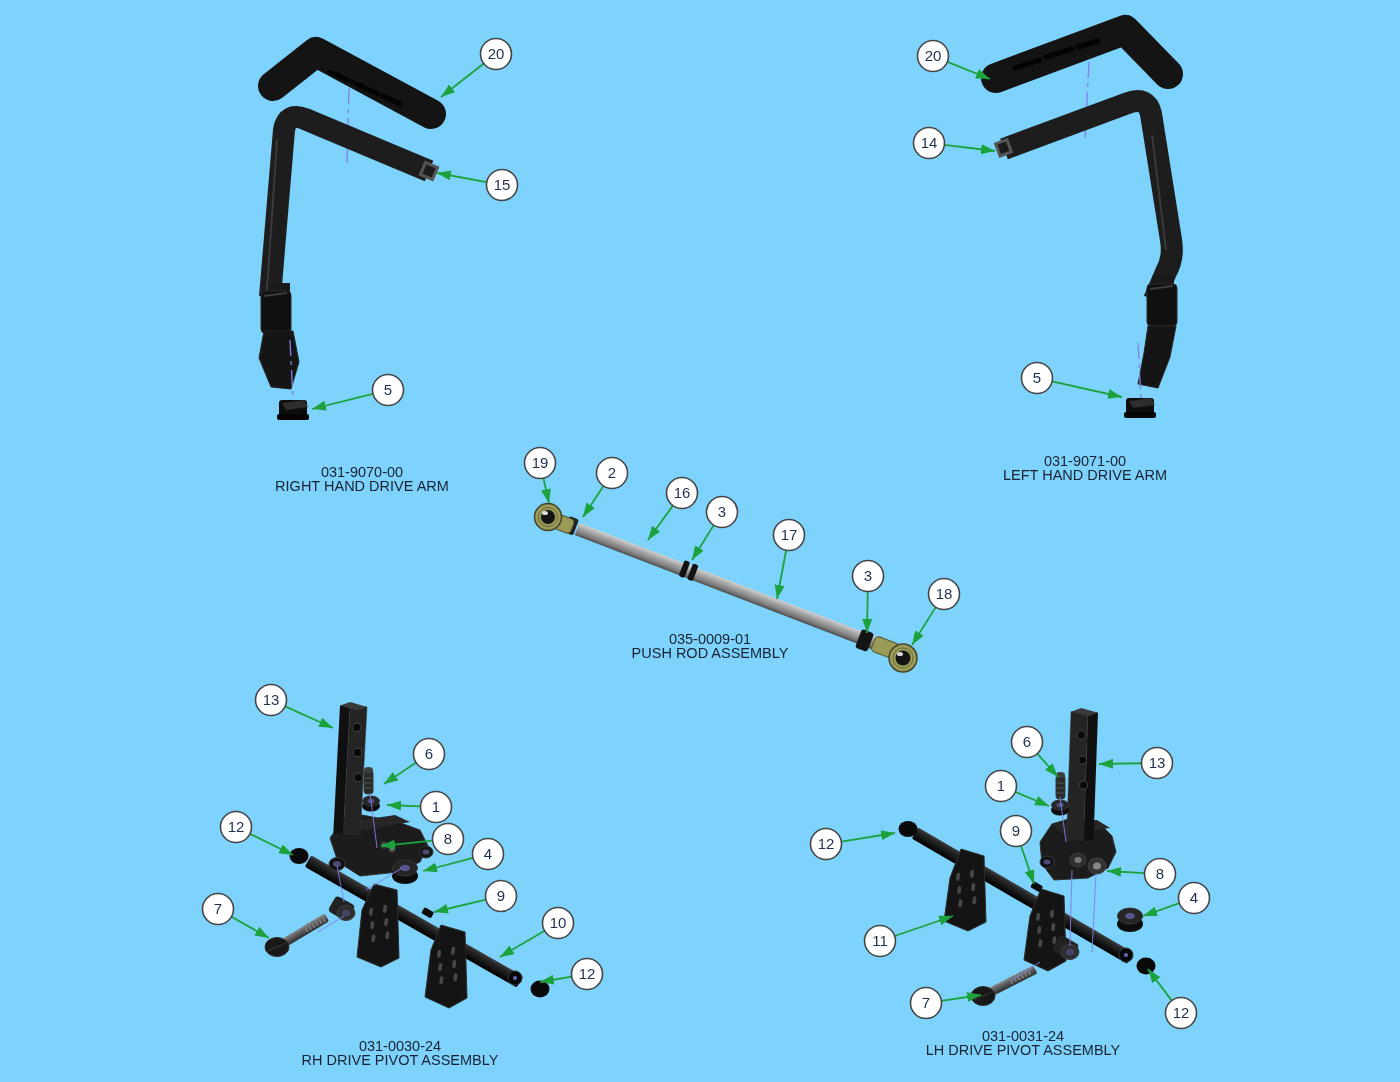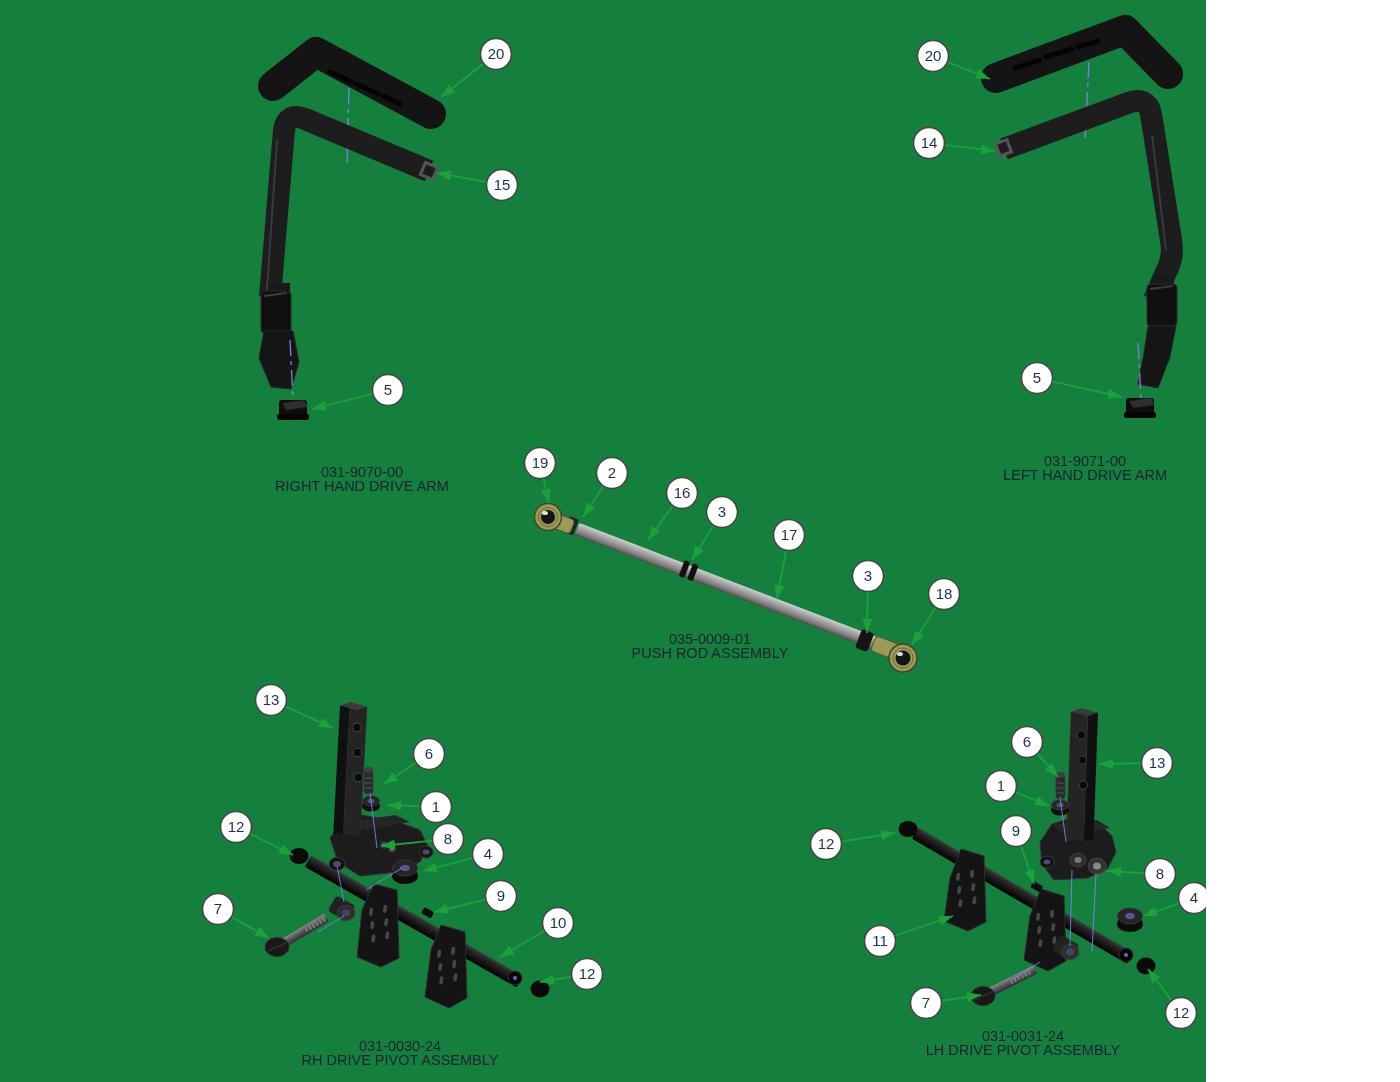--- a/index.html
+++ b/index.html
@@ -1,16 +1,16 @@
 <!DOCTYPE html>
 <html style="--arrow: #1ca23c; --co-fill: #ffffff; --co-stroke: #454545; --co-text: #1e2f4f; --lbl: #1a2233; --cline: #8080e8;"><head>
 <meta charset="utf-8">
 <style>
   html,body{margin:0;padding:0;background:#fff;}
-  .canvas{position:relative;width:1206px;height:1082px;background:#15803d;overflow:hidden;}
+  .canvas{position:relative;width:1400px;height:1082px;background:#7dd3fc;overflow:hidden;}
   svg{display:block;font-family:"Liberation Sans",sans-serif;}
   .co{fill:var(--co-fill,#fff);stroke:var(--co-stroke,#454545);stroke-width:1.6;}
   .con{font-size:15px;fill:var(--co-text,#1e2f4f);text-anchor:middle;font-family:"Liberation Sans",sans-serif;}
   .arrow{stroke:var(--arrow,#1ca23c);stroke-width:1.8;fill:none;}
   #ah polygon{fill:var(--arrow,#1ca23c);}
   .lbl{font-size:14.5px;fill:var(--lbl,#1a2233);text-anchor:middle;font-family:"Liberation Sans",sans-serif;}
   .cl{stroke:var(--cline,#8080e8);stroke-width:1.3;fill:none;stroke-dasharray:16 5 4 5;}
   .al{stroke:var(--cline,#8080e8);stroke-width:1;fill:none;opacity:.9;}
   .grip{stroke:#141414;stroke-width:30;stroke-linecap:round;stroke-linejoin:round;fill:none;}
   .armtube{stroke:#1d1d1d;stroke-width:22;stroke-linecap:butt;stroke-linejoin:round;fill:none;}

